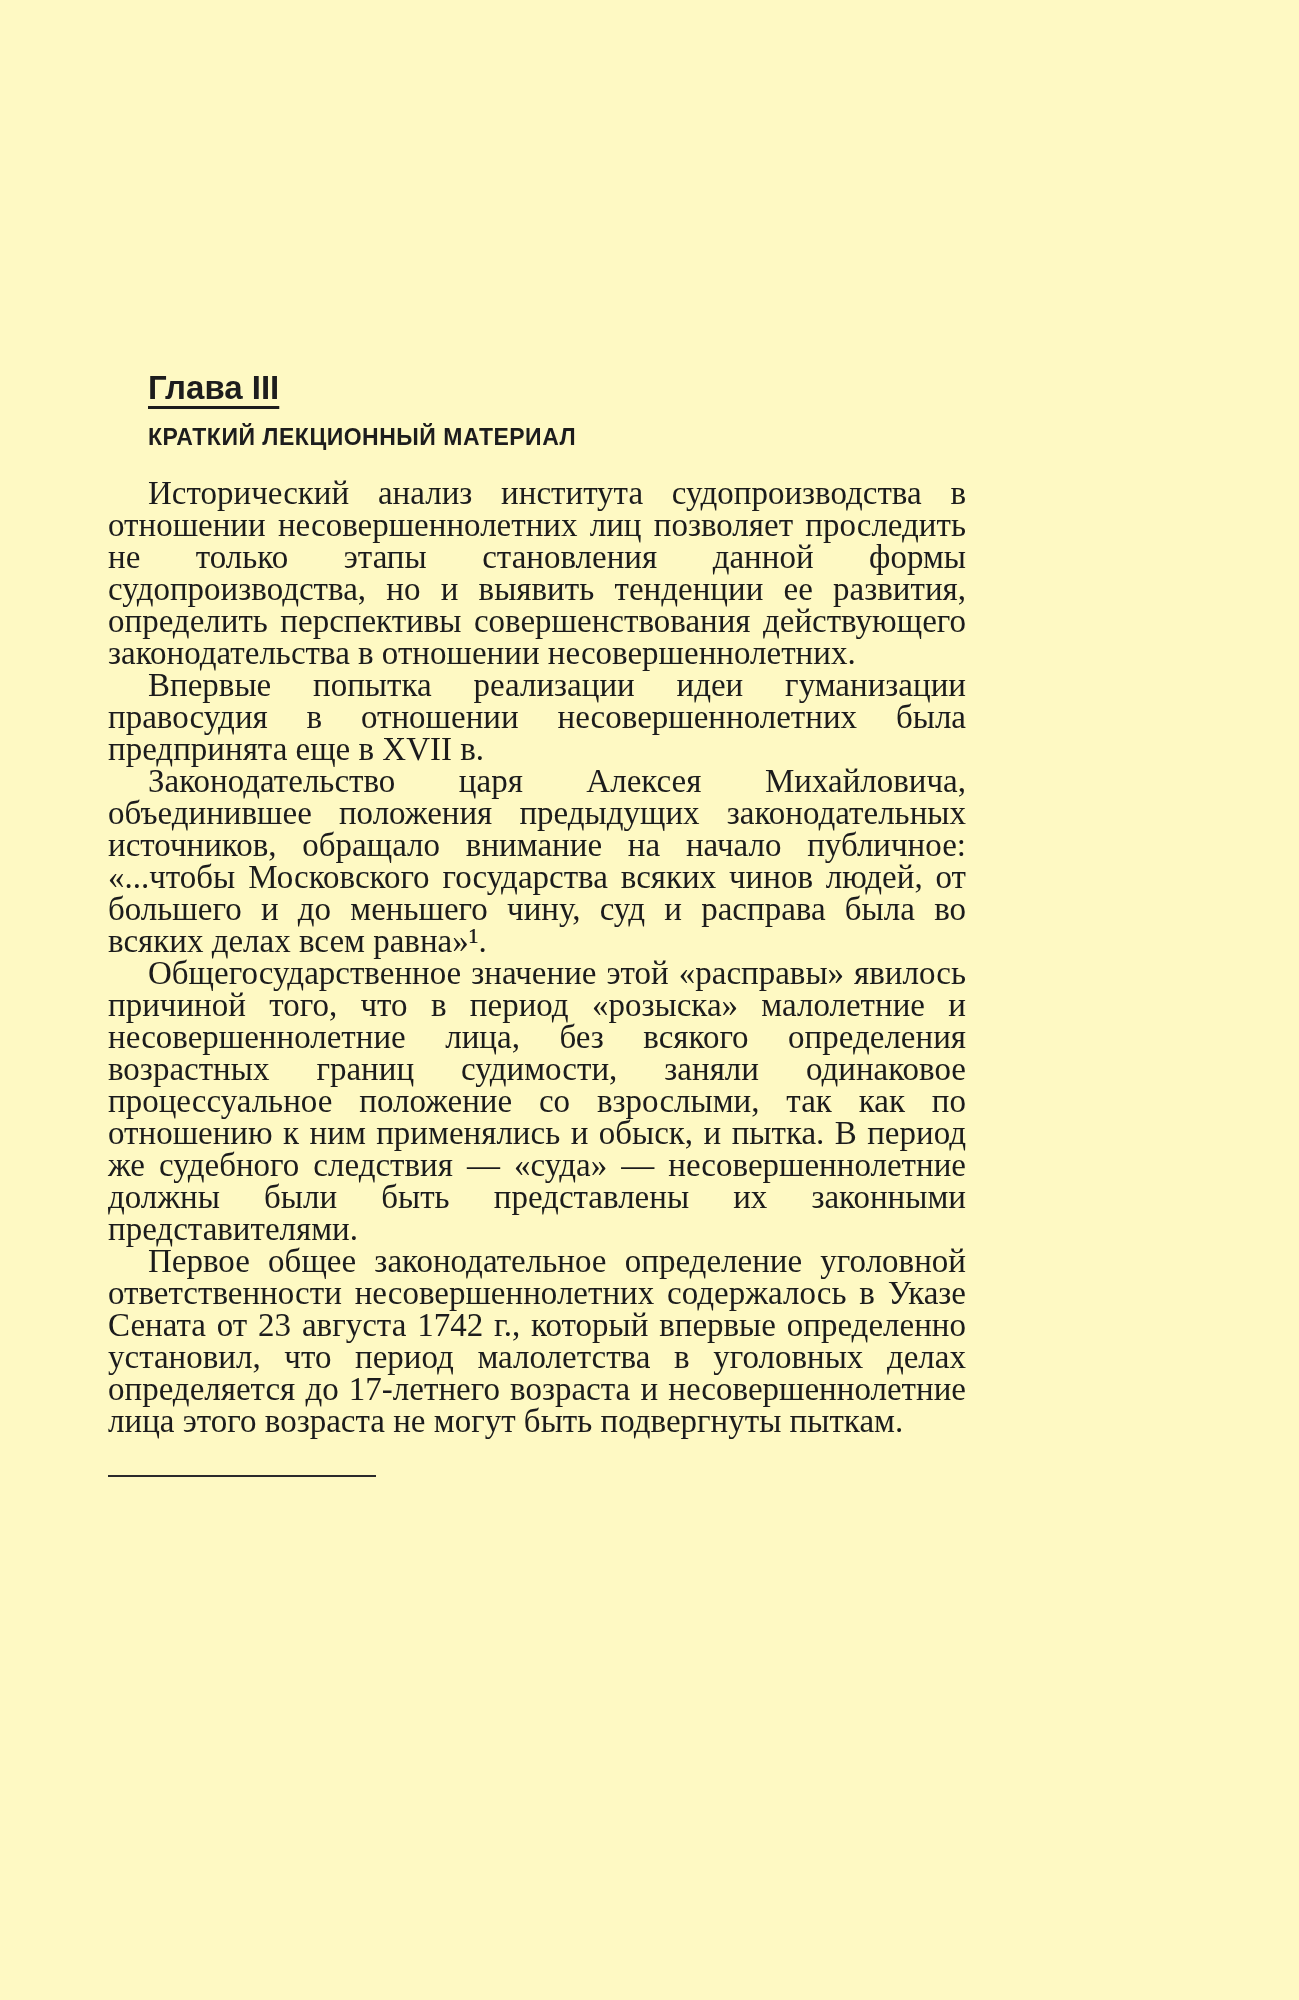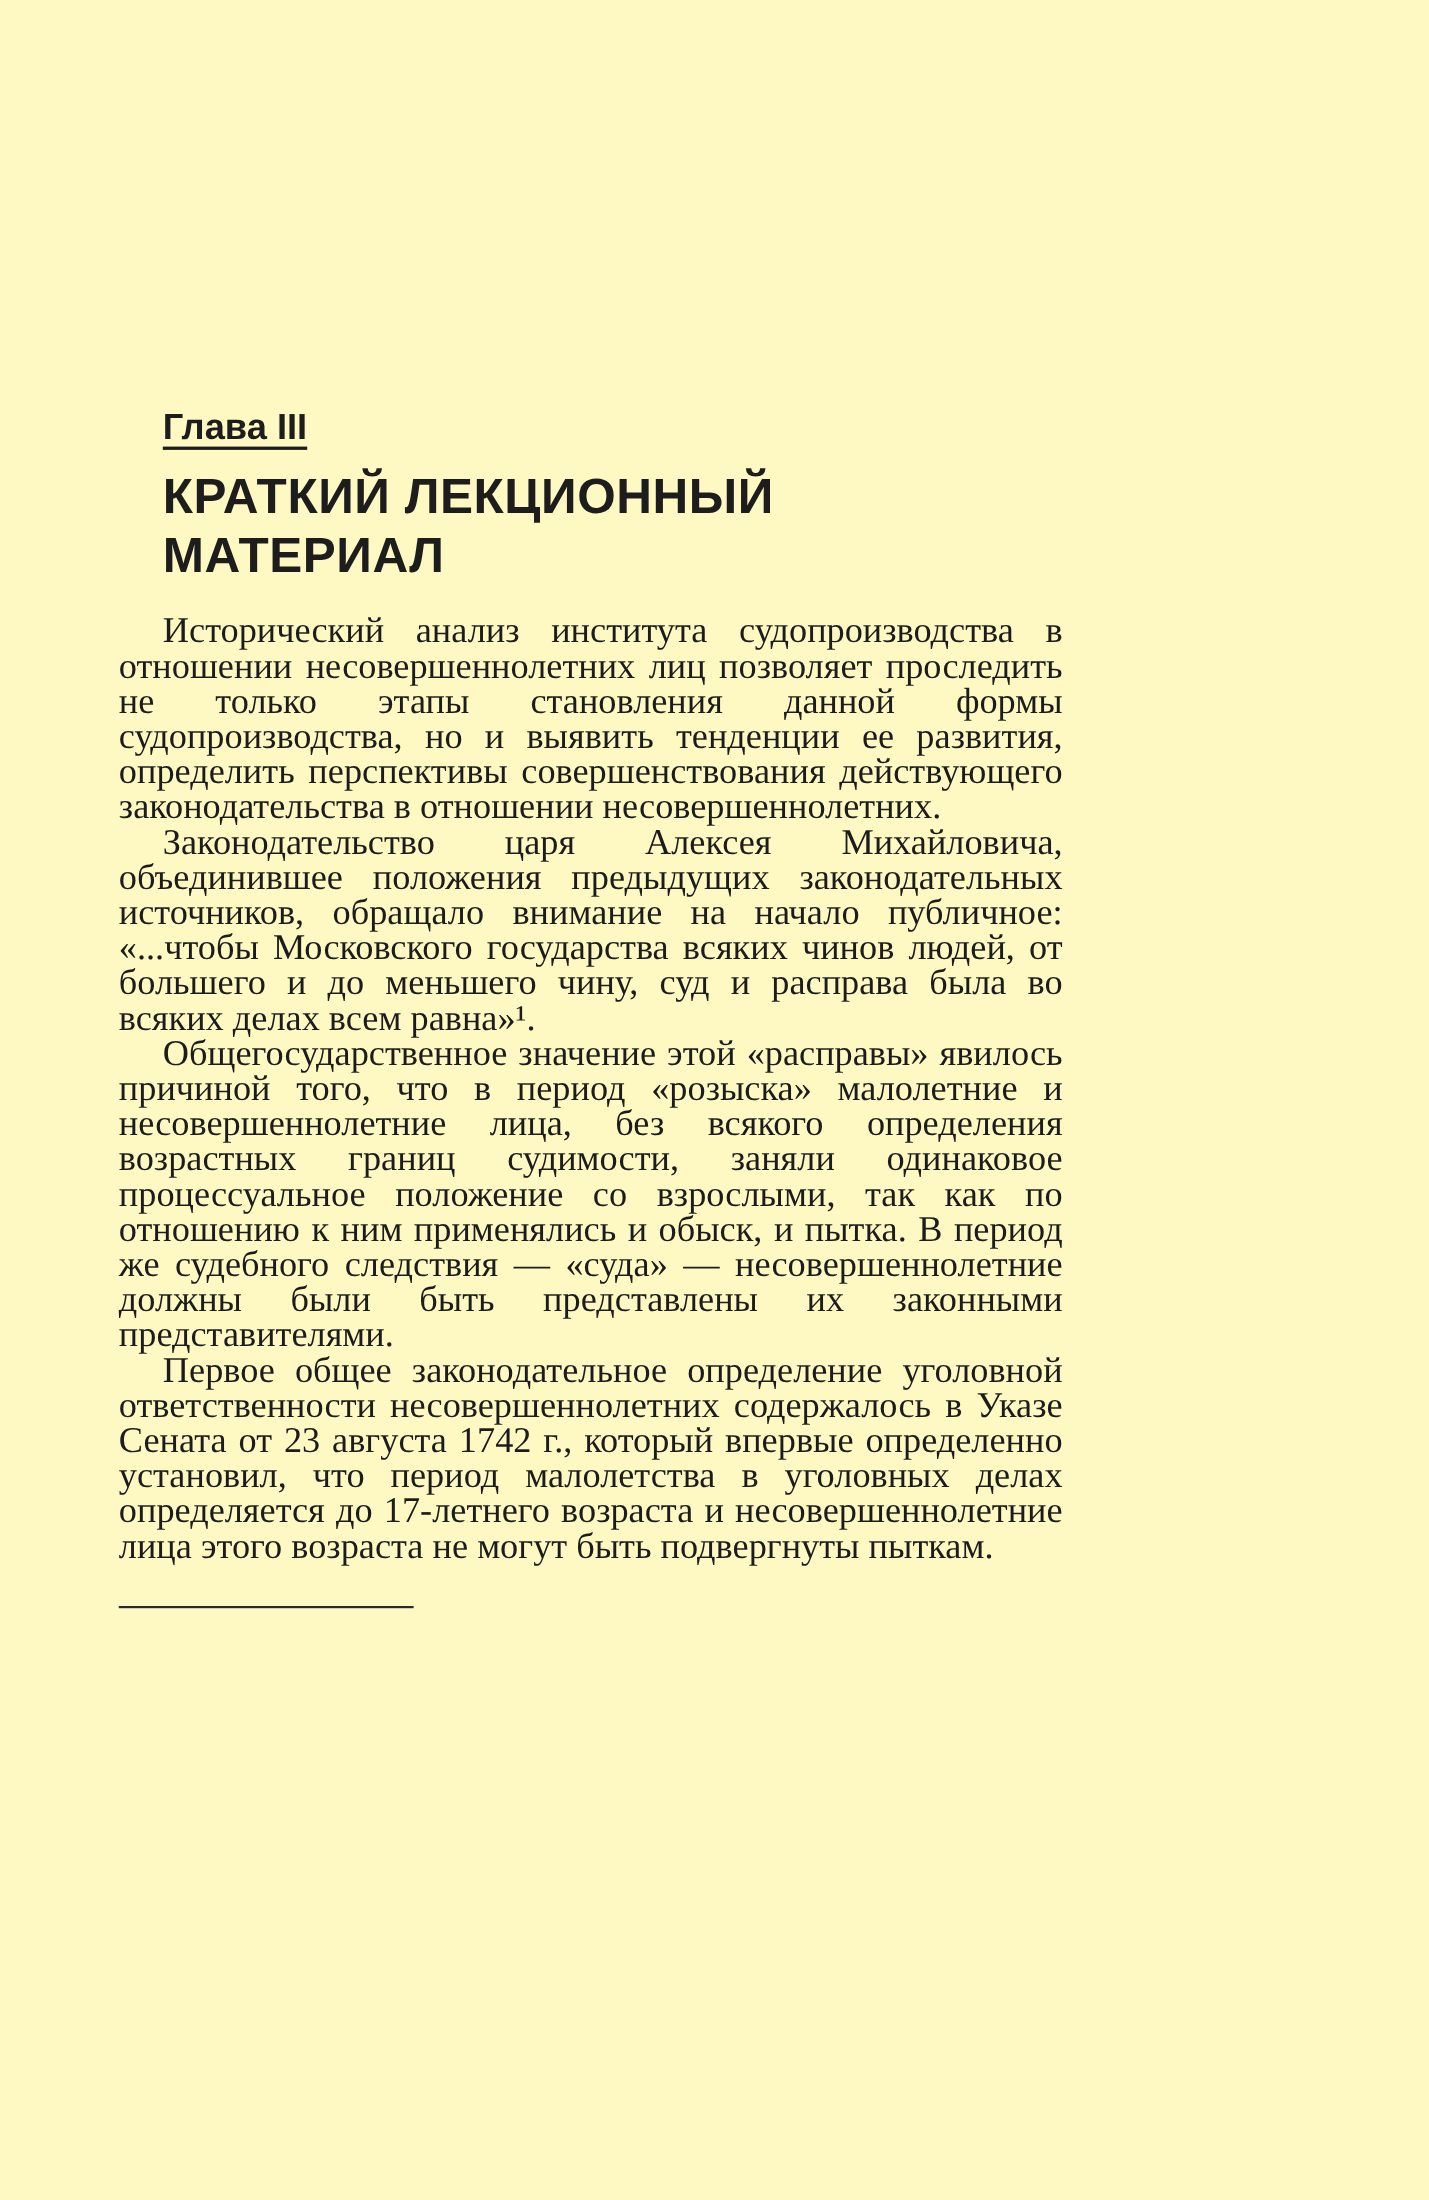--- a/index.html
+++ b/index.html
@@ -30,21 +30,21 @@
     margin: 0 0 0 40px;
     width: fit-content;
     text-decoration: underline;
     text-decoration-thickness: 3px;
     text-underline-offset: 7px;
     color: #1d1d1d;
   }
   .chapter-title {
     font-family: "Liberation Sans", sans-serif;
     font-weight: 700;
-    font-size: 45px;
+    font-size: 23px;
     line-height: 1.2;
     letter-spacing: 0.5px;
     margin: 16px 0 0 40px;
     color: #1d1d1d;
   }
   .topic-heading {
     font-family: "Liberation Sans", sans-serif;
     font-weight: 700;
     font-size: 30px;
     line-height: 40px;
@@ -90,20 +90,21 @@
 <div class="page">
   <div class="content">
 
     <h1 class="chapter-label">Глава III</h1>
 
     <h2 class="chapter-title">КРАТКИЙ ЛЕКЦИОННЫЙ МАТЕРИАЛ</h2>
 
 
     <div class="body-text">
       <p>Исторический анализ института судопроизводства в отношении несовершеннолетних лиц позволяет проследить не только этапы становления данной формы судопроизводства, но и выявить тенденции ее развития, определить перспективы совершенствования действующего законодательства в отношении несовершеннолетних.</p>
+      <p>Впервые попытка реализации идеи гуманизации правосудия в отношении несовершеннолетних была предпринята еще в XVII в.</p>
       <p>Законодательство царя Алексея Михайловича, объединившее положения предыдущих законодательных источников, обращало внимание на начало публичное: «...чтобы Московского государства всяких чинов людей, от большего и до меньшего чину, суд и расправа была во всяких делах всем равна»¹.</p>
       <p>Общегосударственное значение этой «расправы» явилось причиной того, что в период «розыска» малолетние и несовершеннолетние лица, без всякого определения возрастных границ судимости, заняли одинаковое процессуальное положение со взрослыми, так как по отношению к ним применялись и обыск, и пытка. В период же судебного следствия — «суда» — несовершеннолетние должны были быть представлены их законными представителями.</p>
       <p>Первое общее законодательное определение уголовной ответственности несовершеннолетних содержалось в Указе Сената от 23 августа 1742 г., который впервые определенно установил, что период малолетства в уголовных делах определяется до 17-летнего возраста и несовершеннолетние лица этого возраста не могут быть подвергнуты пыткам.</p>
     </div>
 
     <div class="footnote-sep"></div>
 
 
   </div>
 </div>

